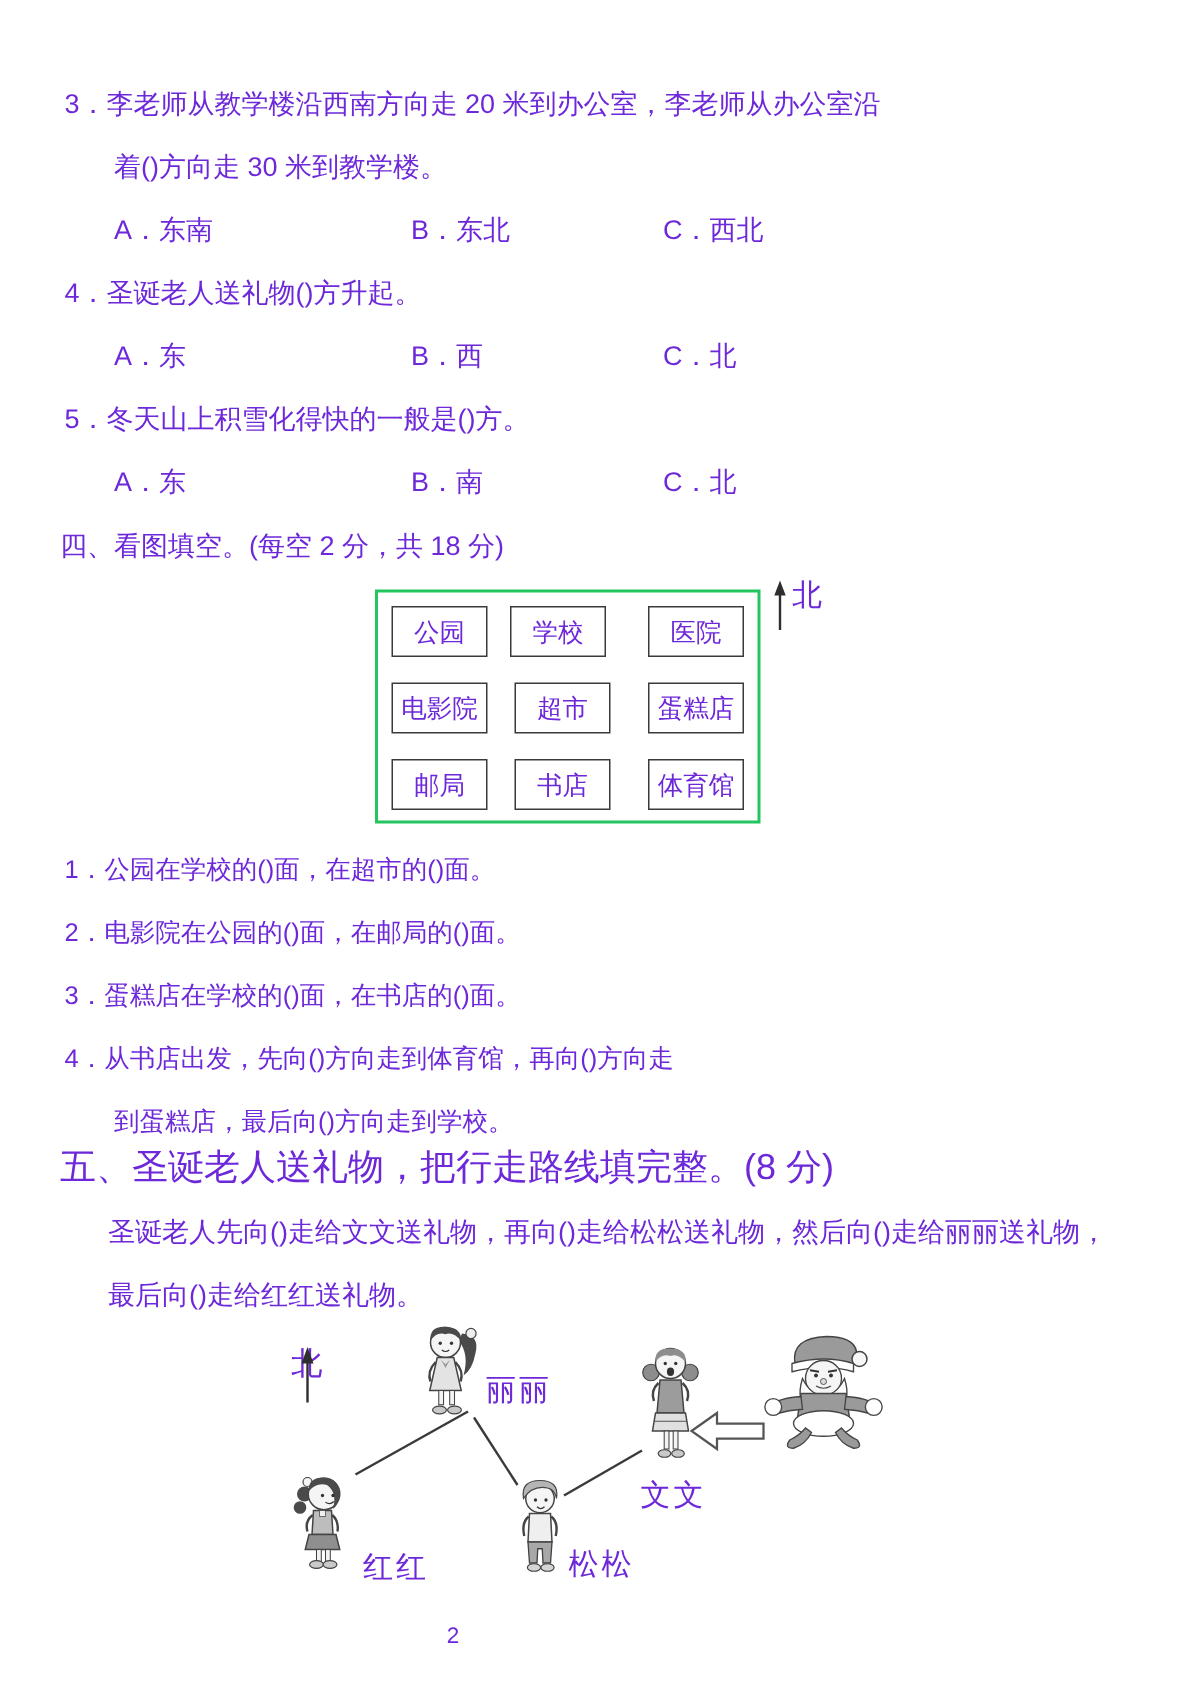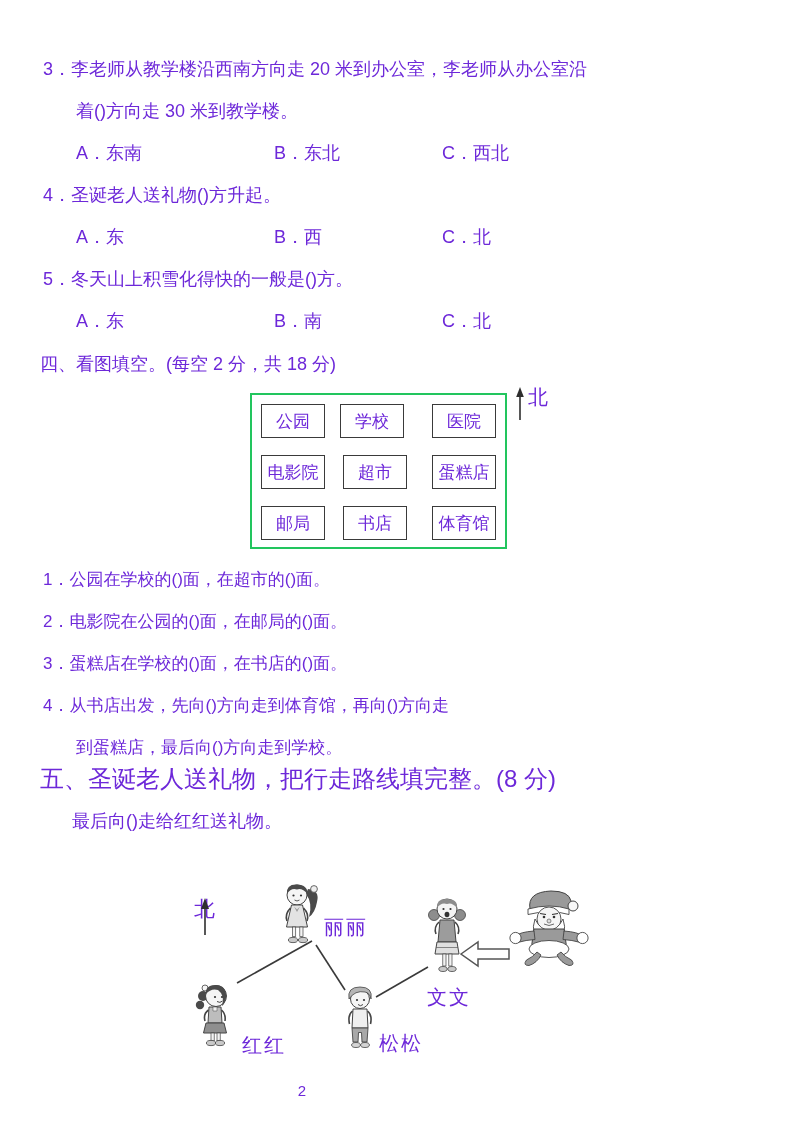--- a/index.html
+++ b/index.html
@@ -105,20 +105,21 @@
   <div class="s4qs">
     <div class="line"><span class="q-num">1．</span><span>公园在学校的()面，在超市的()面。</span></div>
     <div class="line"><span class="q-num">2．</span><span>电影院在公园的()面，在邮局的()面。</span></div>
     <div class="line"><span class="q-num">3．</span><span>蛋糕店在学校的()面，在书店的()面。</span></div>
     <div class="line"><span class="q-num">4．</span><span>从书店出发，先向()方向走到体育馆，再向()方向走</span></div>
     <div class="line indent">到蛋糕店，最后向()方向走到学校。</div>
   </div>
 
   <div class="s5-heading">五、圣诞老人送礼物，把行走路线填完整。(8 分)</div>
   <div class="s5-para">
+    <div class="line">圣诞老人先向()走给文文送礼物，再向()走给松松送礼物，然后向()走给丽丽送礼物，</div>
     <div class="line">最后向()走给红红送礼物。</div>
   </div>
 
   <div class="illus">
 
     <svg class="route-lines" width="470" height="195" viewBox="0 0 470 195">
       <line x1="87" y1="103" x2="162" y2="61" stroke="#3a3a3a" stroke-width="1.6"></line>
       <line x1="166" y1="65" x2="195" y2="110" stroke="#3a3a3a" stroke-width="1.6"></line>
       <line x1="226" y1="117" x2="278" y2="87" stroke="#3a3a3a" stroke-width="1.6"></line>
     </svg>

